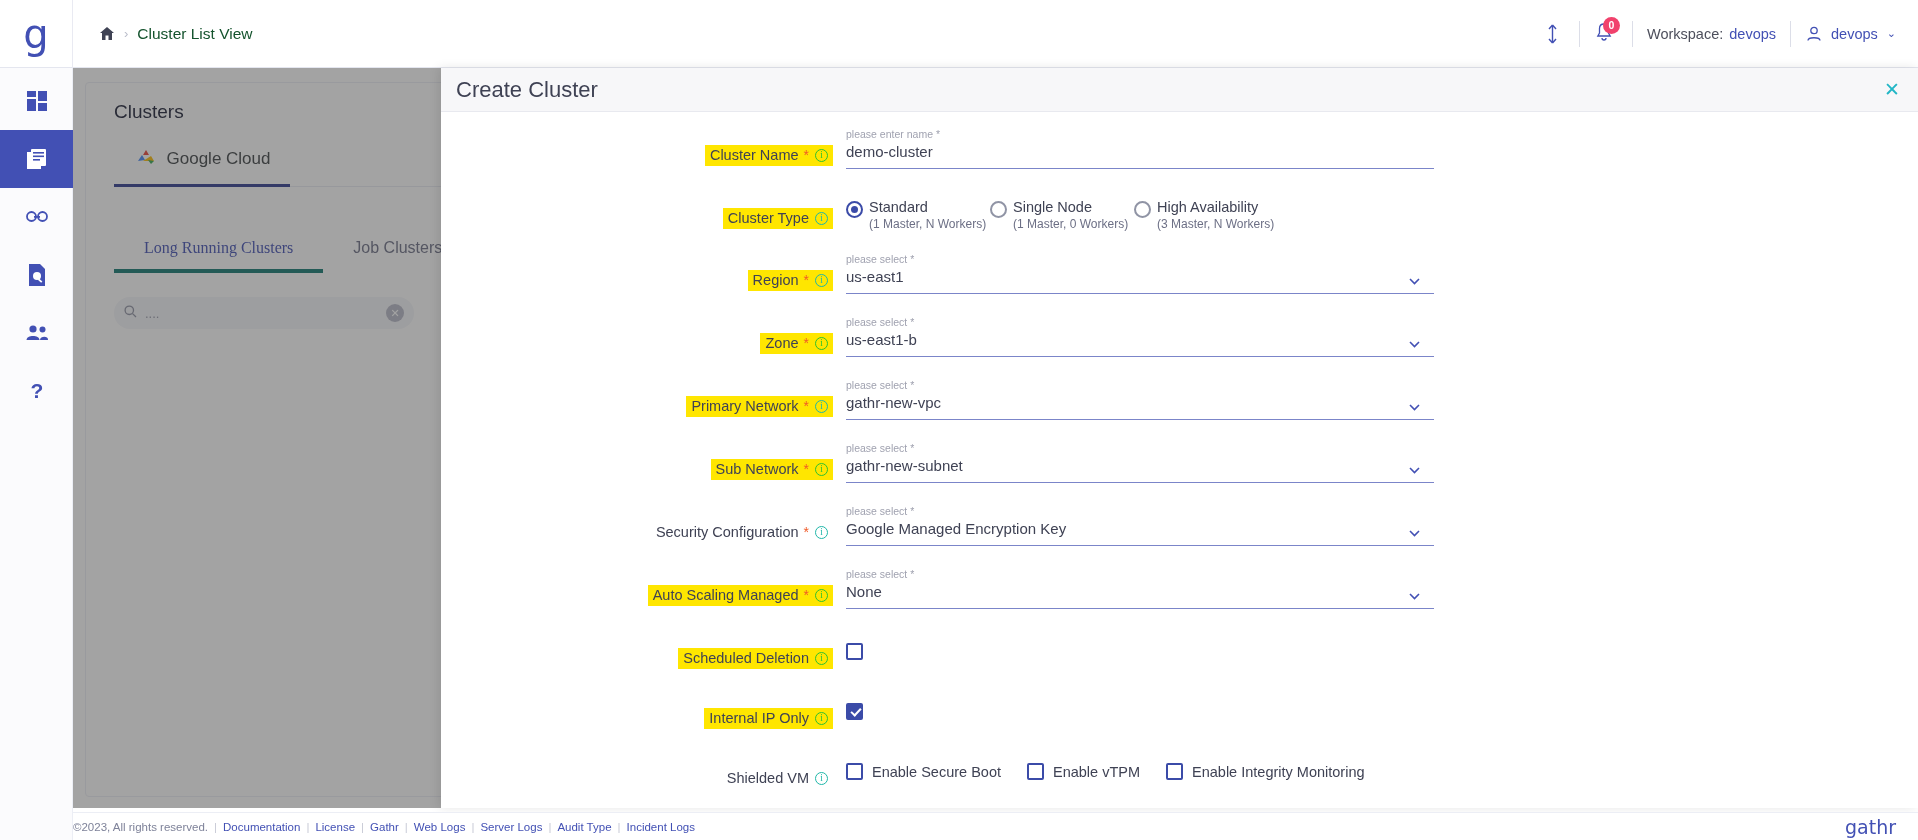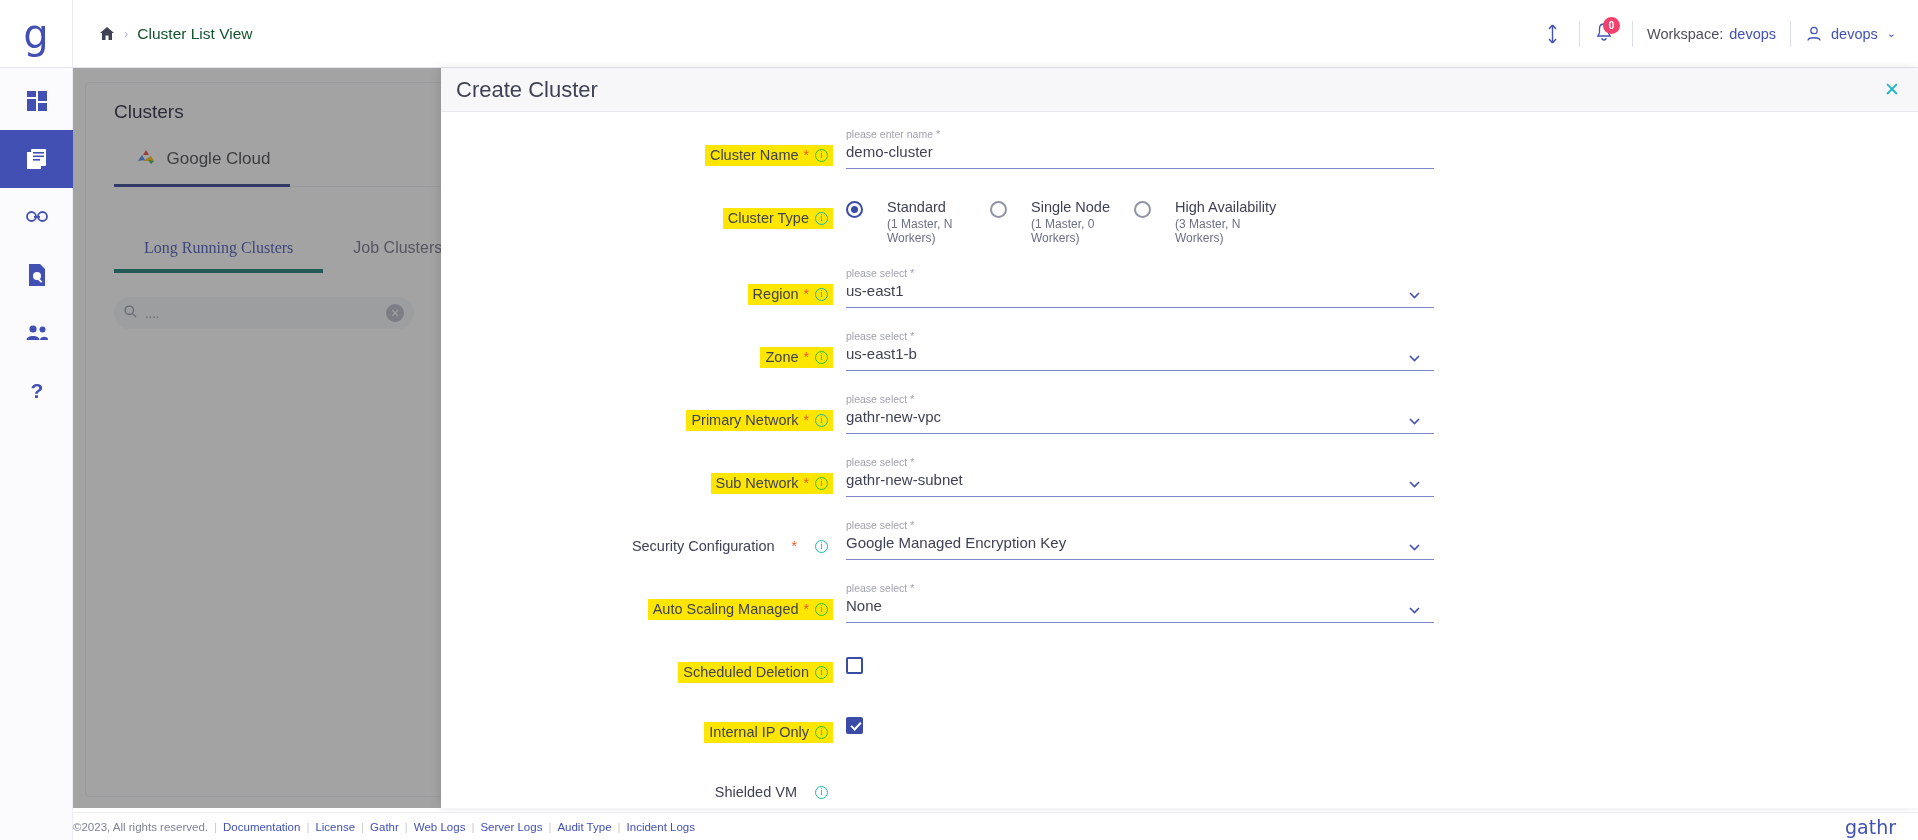--- a/index.html
+++ b/index.html
@@ -114,21 +114,21 @@
   
   .frow { display: flex; align-items: flex-start; margin-bottom: 22px; }
   .lbl-col {
     width: 392px; display: flex; justify-content: flex-end; align-items: center;
     padding-top: 17px; flex: none;
   }
   .lbl-hl {
     background: #ffe600; padding: 2px 5px 3px 5px;
     display: inline-flex; align-items: center;
   }
-  .lbl-plain { display: inline-flex; align-items: center; padding: 2px 5px 3px 5px; gap: 12px; }
+  .lbl-plain { display: inline-flex; align-items: center; padding: 2px 5px 3px 5px; }
   .lbl-txt { font-size: 14.5px; color: #3f4254; }
   .req { color: #f05a28; font-size: 14px; margin-left: 5px; }
   .info-i {
     width: 13px; height: 13px; border: 1.3px solid #1fb6a8; border-radius: 50%;
     color: #1fb6a8; font-size: 9.5px; line-height: 11px; text-align: center;
     margin-left: 6px; font-family: "Liberation Serif", serif; flex: none;
   }
   .info-i.green { border-color: #2fc12f; color: #2fc12f; }
   .ctl-col { flex: 1; padding-left: 13px; }
 
@@ -137,21 +137,21 @@
   .field-in {
     border-bottom: 1.4px solid #7b85c9; height: 26px; display: flex;
     align-items: flex-start; padding-bottom: 2px;
   }
   .field-val { font-size: 15px; color: #3f4254; }
   .chev {
     position: absolute; right: 14px; top: 18px; width: 11px; height: 7px;
   }
 
   .radios { display: flex; align-items: flex-start; gap: 0; padding-top: 8px; }
-  .radio-opt { display: flex; align-items: flex-start; gap: 24px; width: 144px; }
+  .radio-opt { display: flex; align-items: flex-start; gap: 6px; width: 144px; }
   .rdo {
     width: 17px; height: 17px; border-radius: 50%; border: 2px solid #9094a5;
     flex: none; margin-top: 2px; position: relative; background: #fff;
   }
   .rdo.on { border-color: #3b4ba8; }
   .rdo.on::after {
     content: ""; position: absolute; top: 3px; left: 3px; width: 7px; height: 7px;
     border-radius: 50%; background: #3b4ba8;
   }
   .rdo-l1 { font-size: 14.5px; color: #3f4254; display: block; }
@@ -552,20 +552,36 @@
         </div>
       </div>
 
       <div class="frow">
         <div class="lbl-col">
           <span class="lbl-plain">
             <span class="lbl-txt">Shielded VM</span>
             <span class="info-i">i</span>
           </span>
         </div>
+        <div class="ctl-col">
+          <div class="cb-group">
+            <label class="cb-item">
+              <span class="cbx"></span>
+              <span class="cb-lbl">Enable Secure Boot</span>
+            </label>
+            <label class="cb-item">
+              <span class="cbx"></span>
+              <span class="cb-lbl">Enable vTPM</span>
+            </label>
+            <label class="cb-item">
+              <span class="cbx"></span>
+              <span class="cb-lbl">Enable Integrity Monitoring</span>
+            </label>
+          </div>
+        </div>
       </div>
 
     </div>
   </div>
 
   <div class="footer">
     <span class="copy">©2023, All rights reserved.</span>
     <span class="fsep">|</span>
     <span class="flink">Documentation</span>
     <span class="fsep">|</span>

